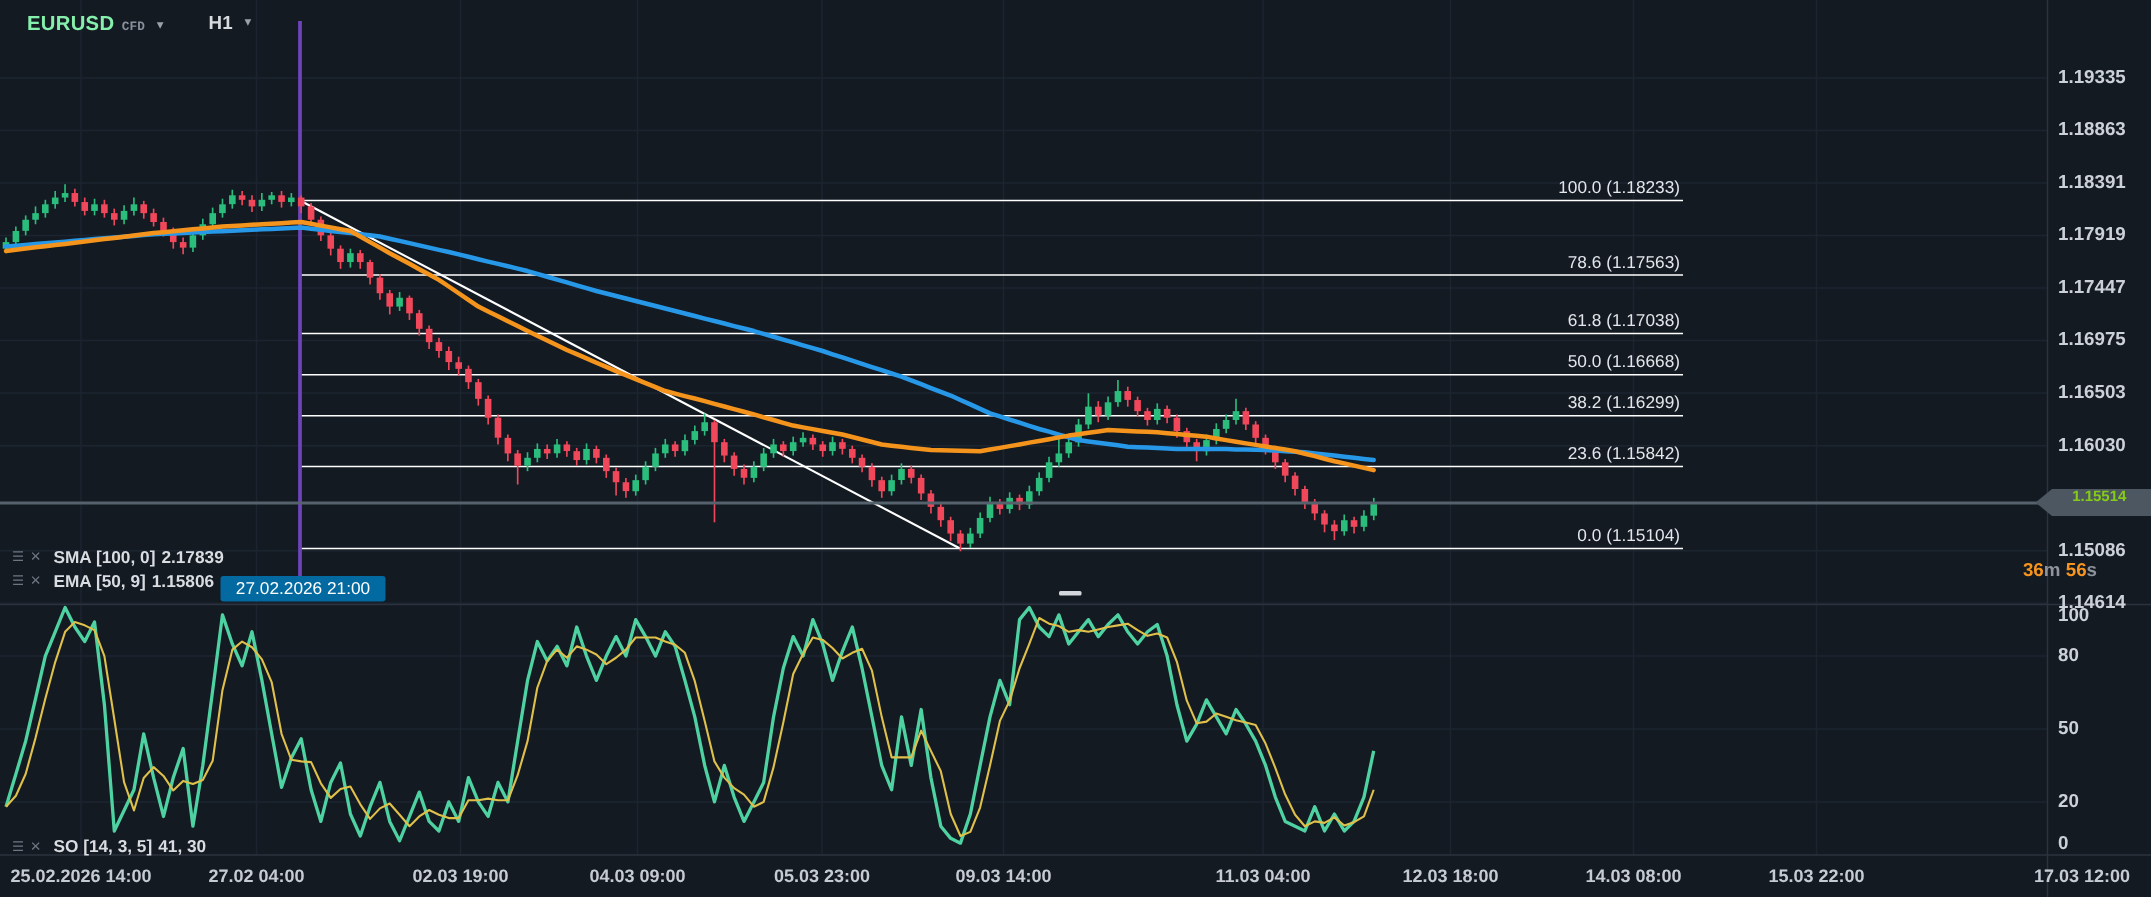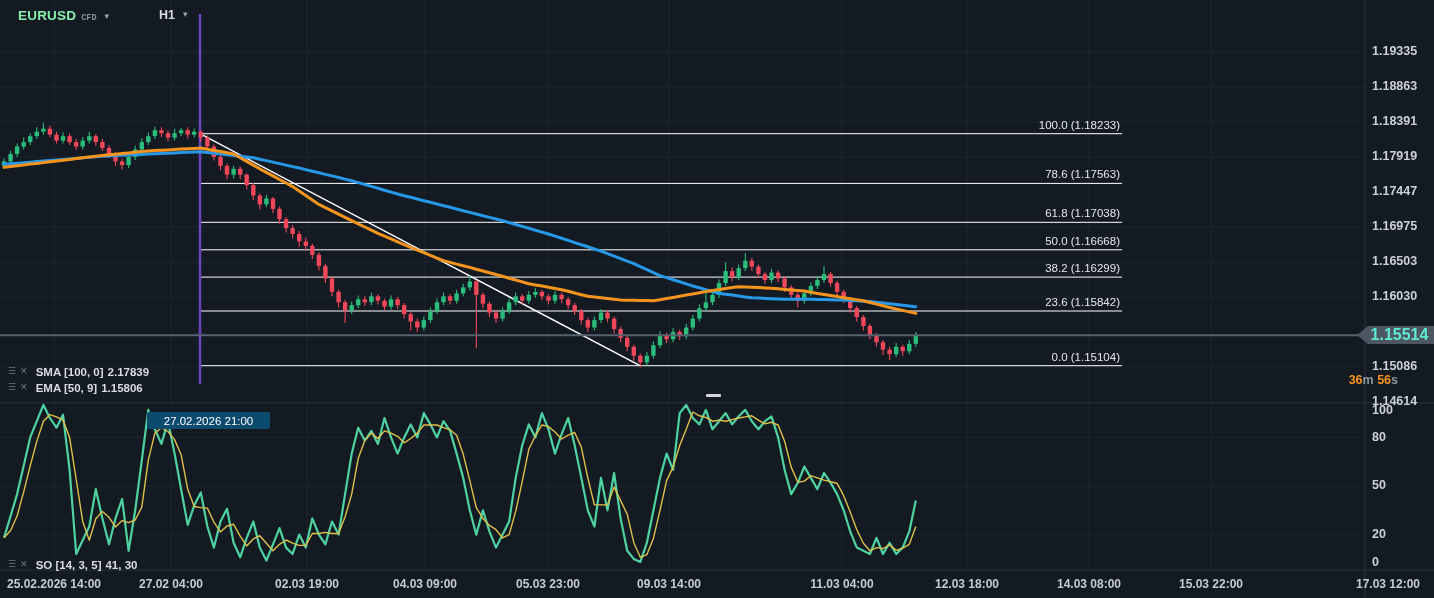--- a/index.html
+++ b/index.html
@@ -8,30 +8,30 @@
   #chart{position:absolute;left:0;top:0;}
   svg text{user-select:none;}
   .axlbl{font:700 12.5px "Liberation Sans","DejaVu Sans",sans-serif;fill:#ccd1d9;}
   .tmlbl{font:700 12px "Liberation Sans","DejaVu Sans",sans-serif;fill:#c6cbd3;}
   .fiblbl{font:400 11.5px "Liberation Sans","DejaVu Sans",sans-serif;fill:#e3e6ea;}
   .hdr{position:absolute;left:0;top:0;height:30px;display:flex;align-items:center;z-index:5;}
   .sym{display:flex;align-items:baseline;margin-left:18px;cursor:pointer;}
   .sname{font-size:13.5px;font-weight:700;color:#86efac;letter-spacing:.2px;}
   .sbadge{font-size:8.5px;font-weight:700;color:#8a909a;margin-left:5px;font-family:Liberation Mono, monospace;}
   .caret{font-size:9px;color:#9aa1ab;margin-left:8px;transform:translateY(-1px);display:inline-block;}
-  .tf{display:flex;align-items:center;margin-left:50px;cursor:pointer;text-align:center;}
+  .tf{display:flex;align-items:center;margin-left:30px;cursor:pointer;text-align:center;}
   .tf .tfl{font-size:12.5px;font-weight:700;color:#d7dade;}
   .legend{position:absolute;display:flex;align-items:center;height:15px;z-index:5;}
   .licon{font-size:9px;color:#6e7682;margin-right:4px;cursor:pointer;line-height:1;}
   .licon.x{font-size:9px;font-weight:700;}
   .lname,.lval{font-size:11.5px;font-weight:700;color:#d9dce1;margin-left:4px;white-space:pre;}
-  .marker-label{position:absolute;left:147px;top:384px;width:123px;height:17px;background:#0c4a6e;
-      color:#fff;font-size:11.5px;display:flex;align-items:center;justify-content:center;border-radius:2px;z-index:4;margin-top:28px;}
+  .marker-label{position:absolute;left:147px;top:384px;width:110px;height:17px;background:#0369a1;
+      color:#fff;font-size:11.5px;display:flex;align-items:center;justify-content:center;border-radius:2px;z-index:4;}
   .price-tag{position:absolute;left:1357px;top:326px;width:77px;height:18px;background:#4d5761;
-      clip-path:polygon(0 50%,11px 0,100% 0,100% 100%,11px 100%);color:#5eead4;font-size:16px;font-weight:700;
+      clip-path:polygon(0 50%,11px 0,100% 0,100% 100%,11px 100%);color:#84cc16;font-size:10px;font-weight:700;
       display:flex;justify-content:center;padding-left:8px;box-sizing:border-box;z-index:6;}
   .timer{position:absolute;left:1278px;top:373px;width:120px;text-align:right;font-size:12.5px;font-weight:700;z-index:5;}
   .tnum{color:#f7941e;}
   .tunit{color:#8f949c;}
   .pane-handle{position:absolute;left:706px;top:394px;width:15px;height:3px;background:#d3d7dd;border-radius:1px;z-index:5;cursor:row-resize;}
 </style>
 </head>
 <body>
 
 <div id="app">

